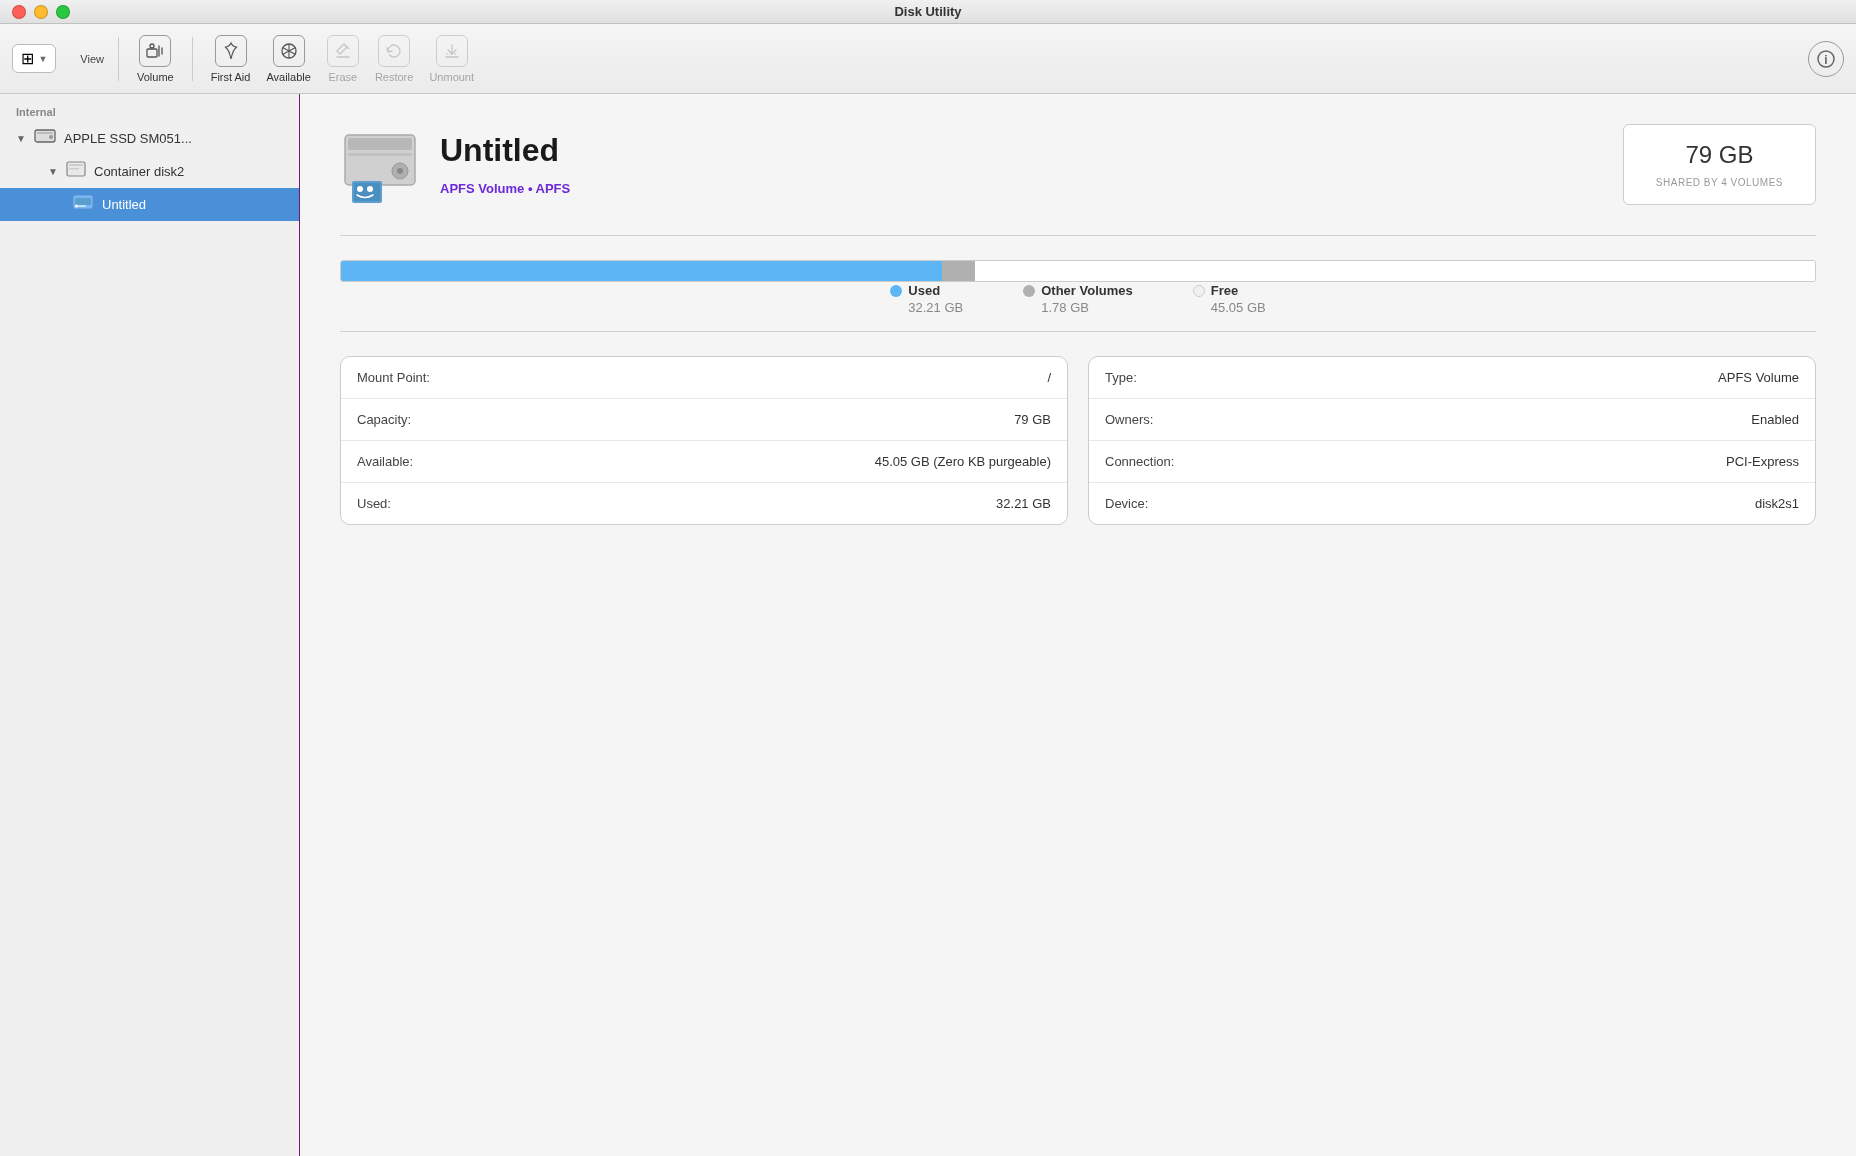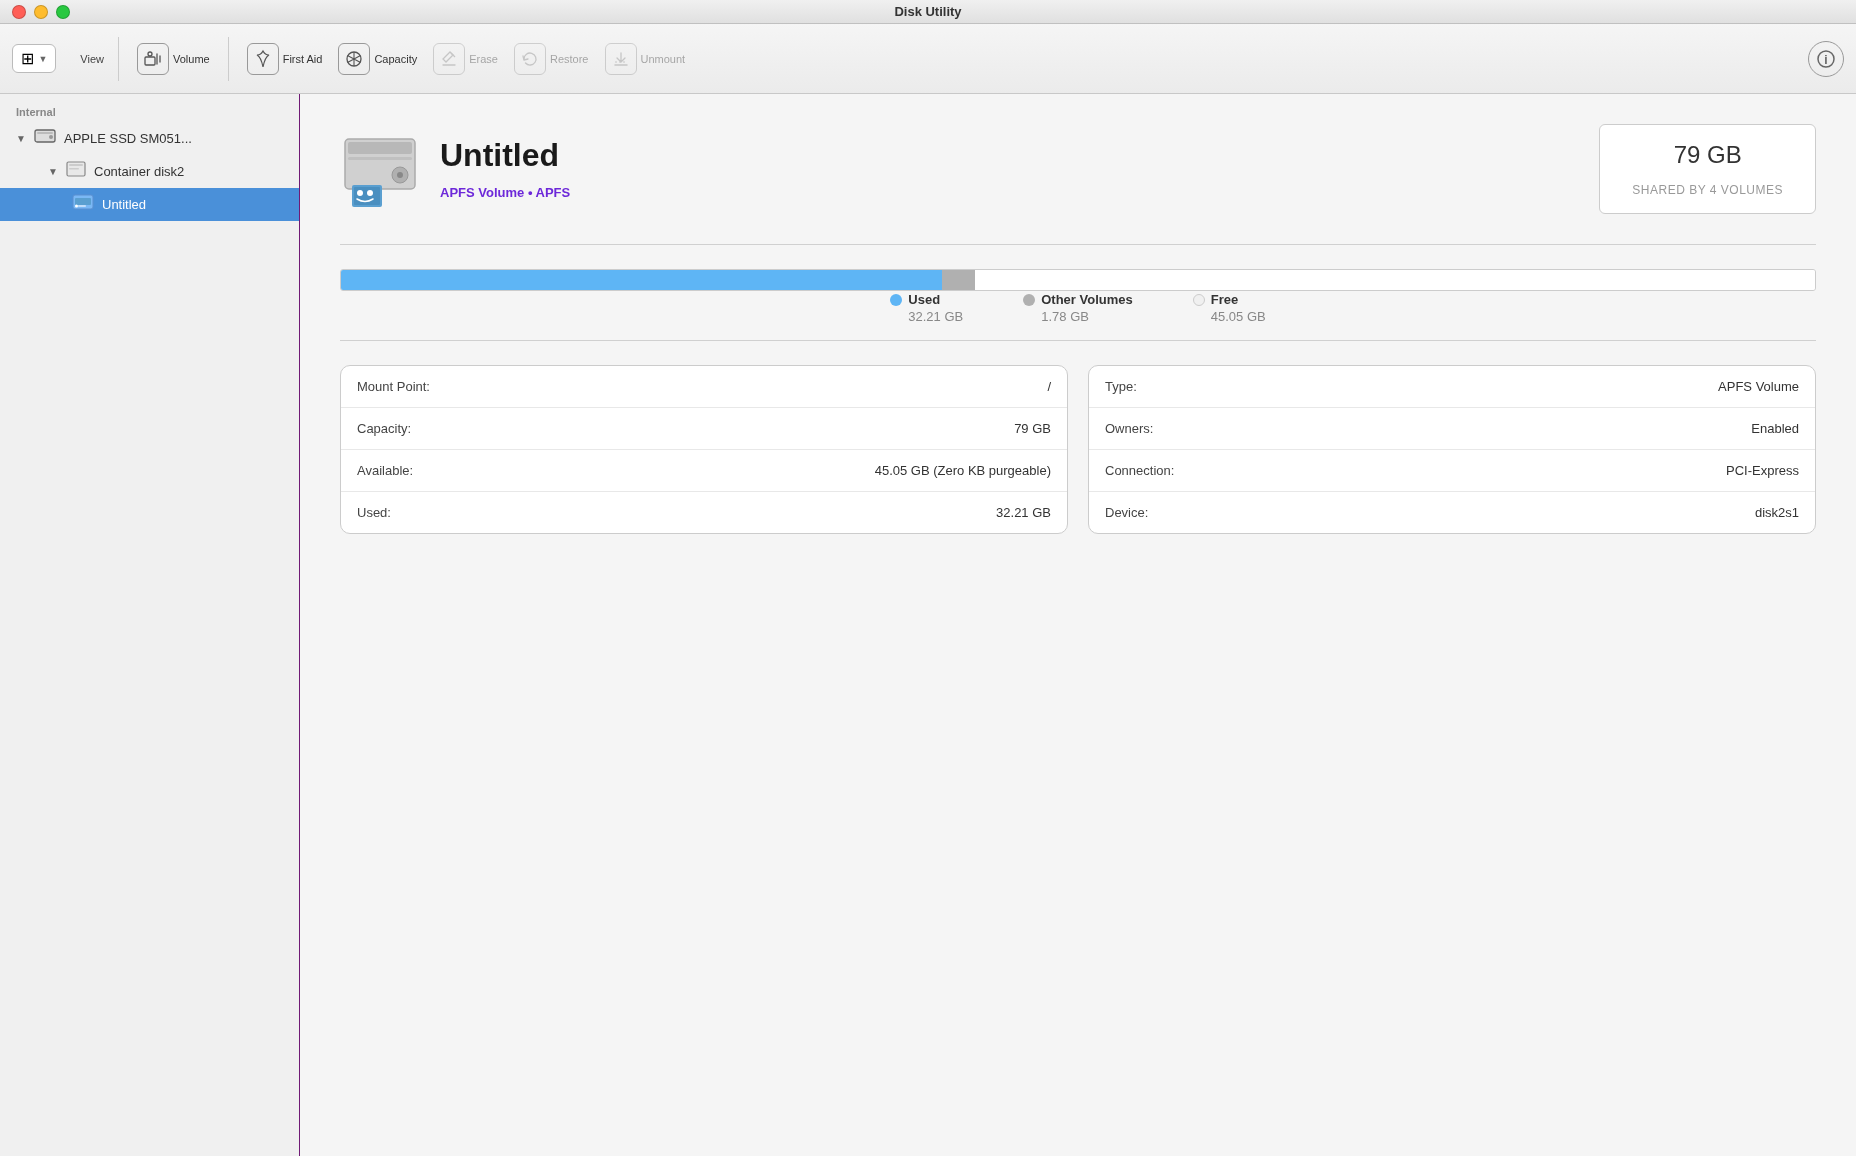--- a/index.html
+++ b/index.html
@@ -87,20 +87,21 @@
       margin: 0 4px;
     }
     .toolbar-separator {
       width: 1px;
       height: 44px;
       background: #ccc;
       margin: 0 10px;
     }
     .toolbar-btn {
       display: flex;
+      flex-direction: column;
       align-items: center;
       cursor: pointer;
       padding: 4px 8px;
       border-radius: 6px;
       gap: 4px;
     }
     .toolbar-btn.disabled {
       opacity: 0.4;
       cursor: default;
     }
@@ -238,25 +239,25 @@
       padding: 16px 32px;
       text-align: center;
       background: white;
     }
     .disk-size-value {
       font-size: 24px;
       font-weight: 300;
       color: #333;
     }
     .disk-size-label {
-      font-size: 12px;
+      font-size: 10px;
       color: #999;
       letter-spacing: 0.5px;
       text-transform: uppercase;
-      margin-top: 14px;
+      margin-top: 8px;
     }
 
     
     .divider {
       height: 1px;
       background: #d0d0d0;
       margin: 10px 0 24px;
     }
 
     
@@ -404,21 +405,21 @@
     <span class="btn-label">First Aid</span>
   </div>
 
   <div class="toolbar-btn">
     <div class="icon-wrap">
       <svg width="20" height="20" viewBox="0 0 20 20" fill="none">
         <circle cx="10" cy="10" r="7" stroke="#555" stroke-width="1.3" fill="none"></circle>
         <path d="M10 3v14M3.5 6.5l13 7M3.5 13.5l13-7" stroke="#555" stroke-width="1.1"></path>
       </svg>
     </div>
-    <span class="btn-label">Capacity</span>
+    <span class="btn-label">Available</span>
   </div>
 
   <div class="toolbar-btn disabled">
     <div class="icon-wrap">
       <svg width="20" height="20" viewBox="0 0 20 20" fill="none">
         <path d="M4 16h12M7 13l-3-3 7-7 3 3-7 7z" stroke="#888" stroke-width="1.3" stroke-linecap="round"></path>
         <path d="M12 4l4 4" stroke="#888" stroke-width="1.3"></path>
       </svg>
     </div>
     <span class="btn-label">Erase</span>

